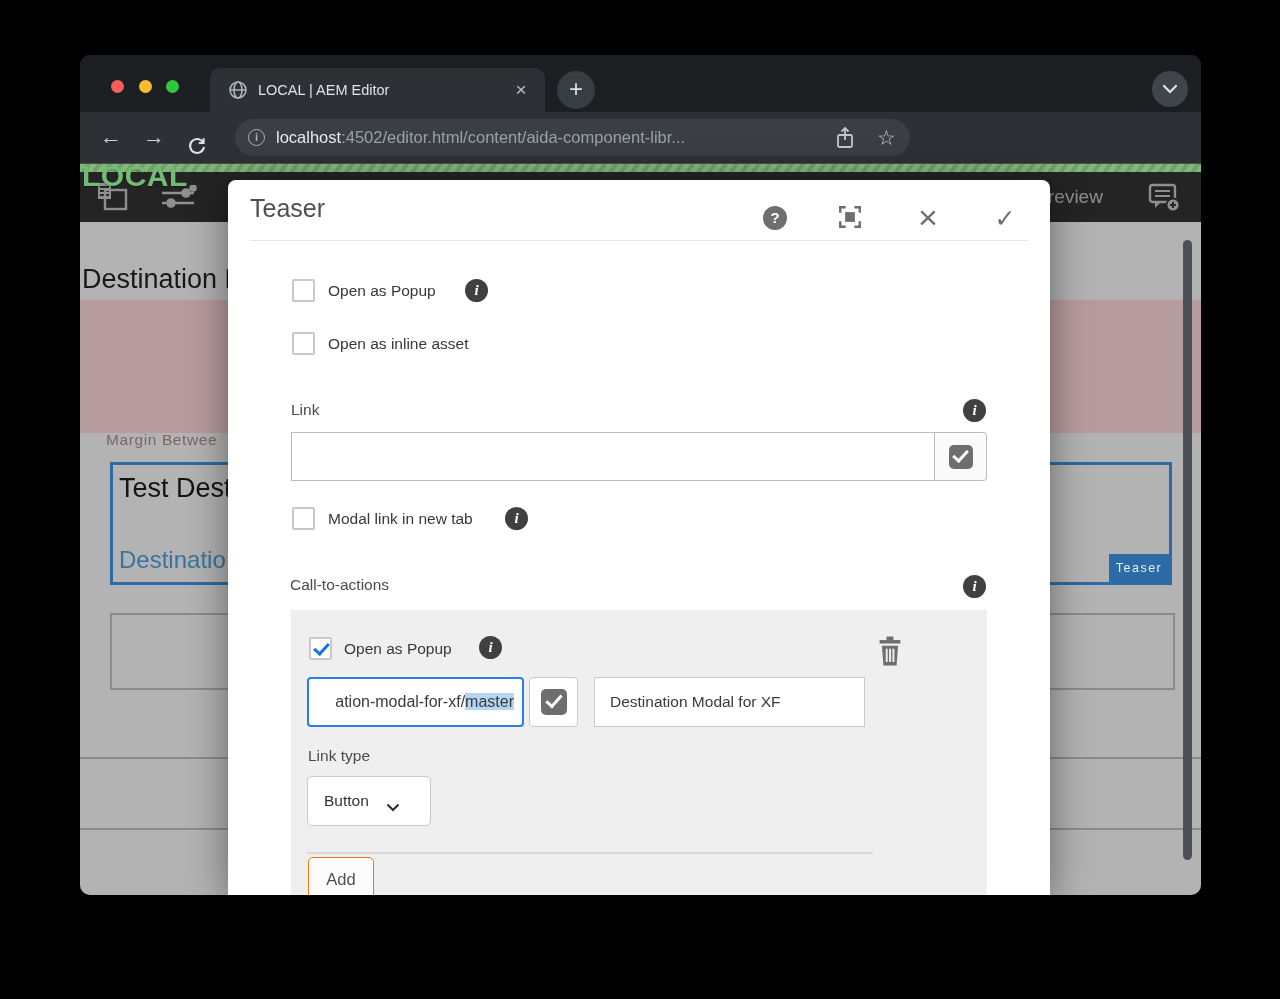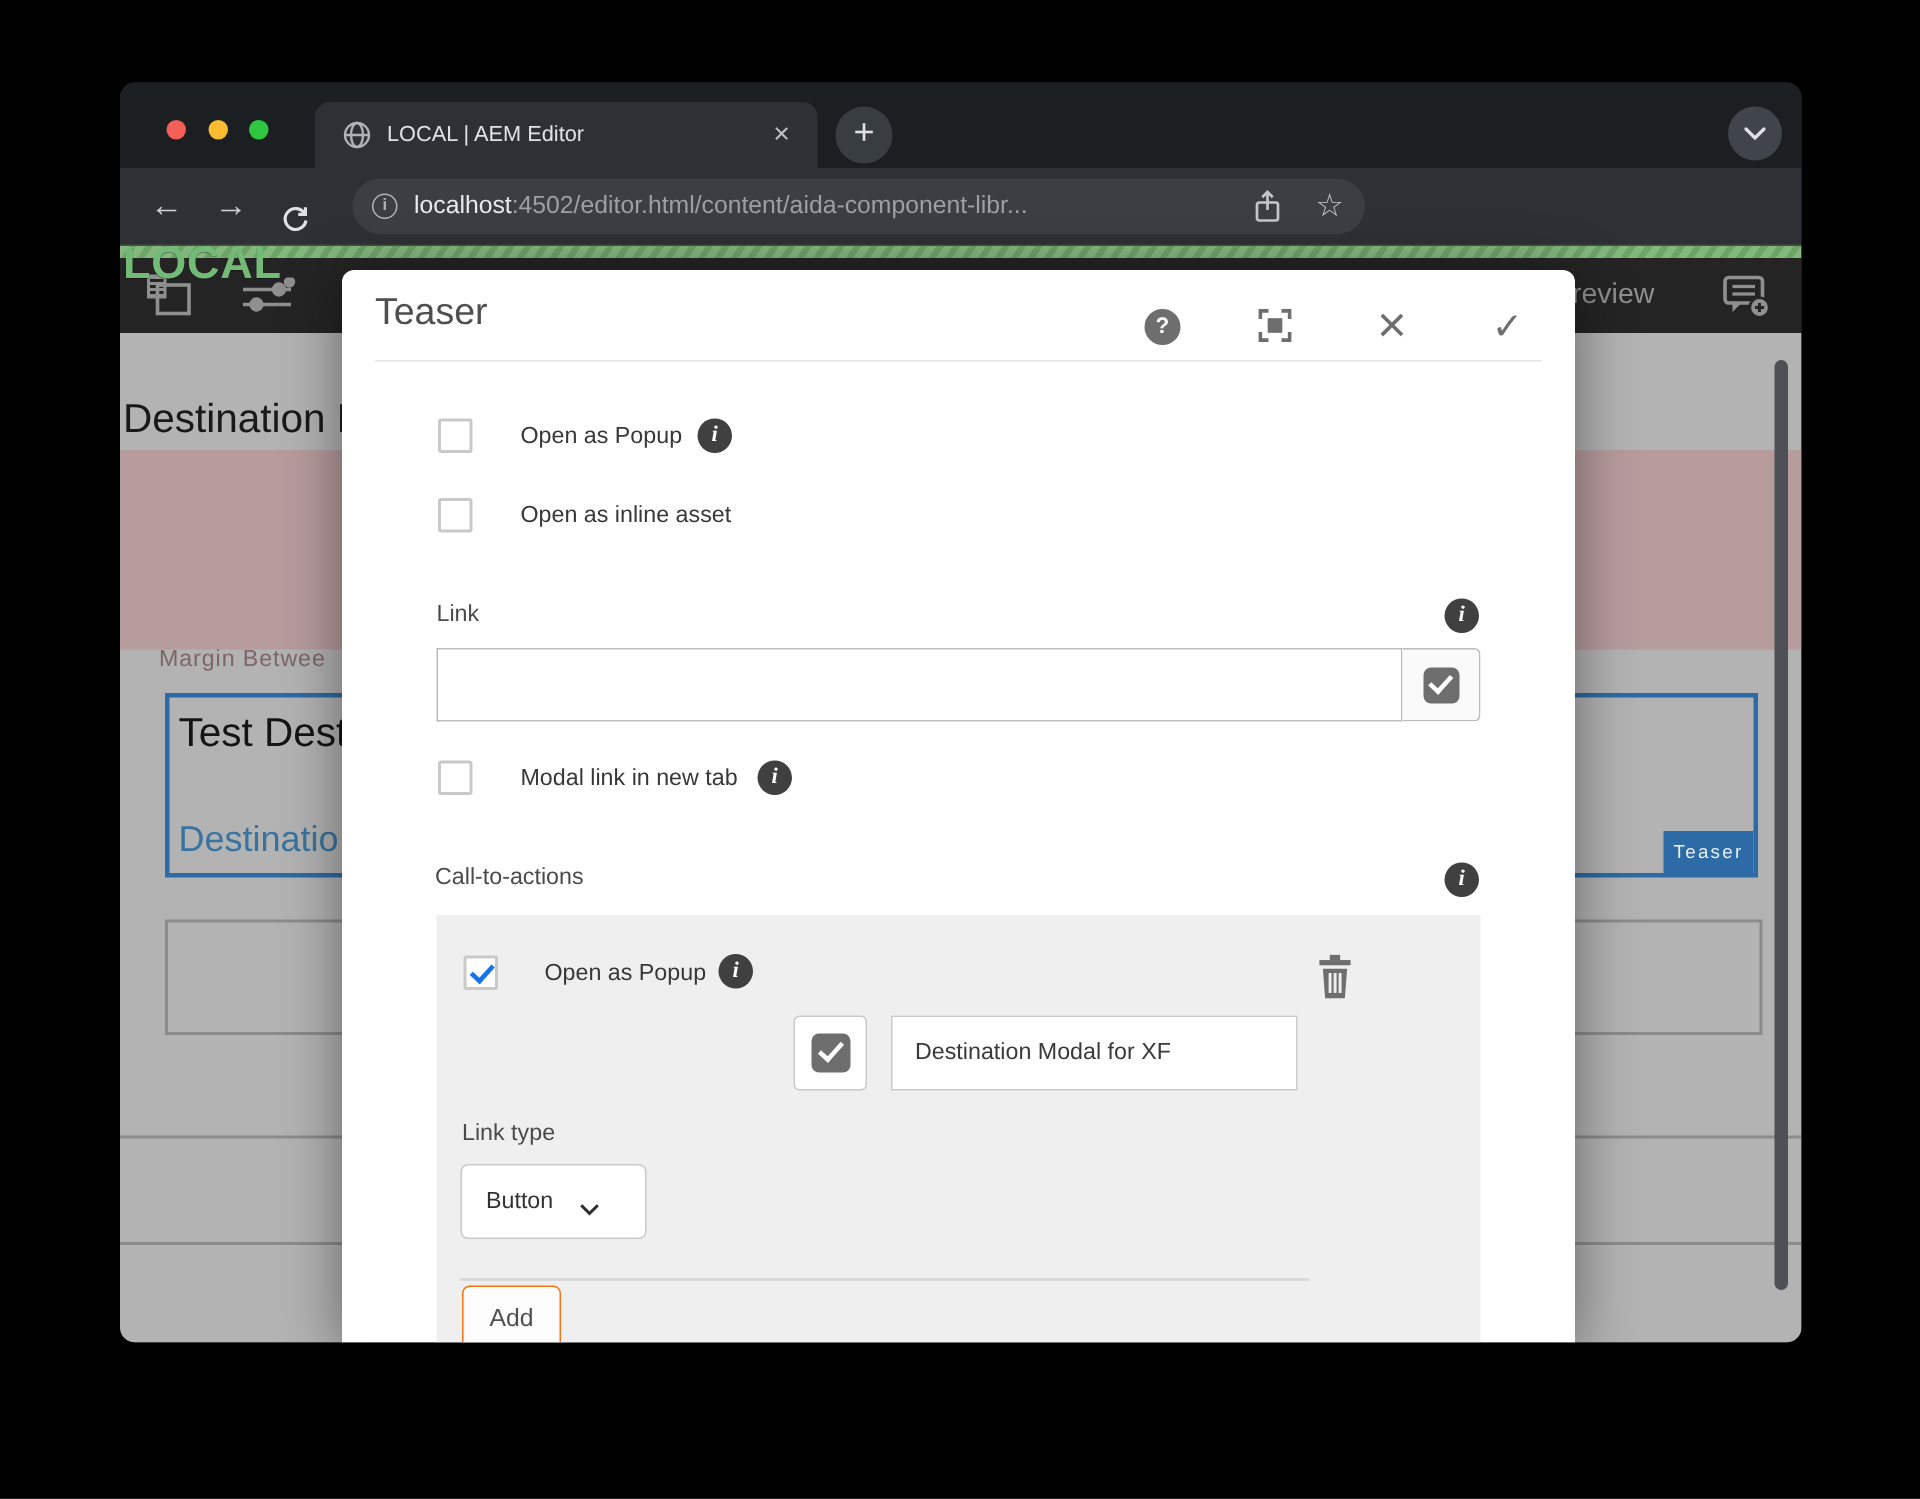--- a/index.html
+++ b/index.html
@@ -78,21 +78,21 @@
   .ic-help { left:535px; background:#6e6e6e; border-radius:50%; width:24px; height:24px; top:26px;
              color:#fff; font-size:15px; font-weight:700; text-align:center; line-height:24px; }
   .ic-full { left:609px; }
   .ic-close { left:686px; font-size:34px; font-weight:200; line-height:26px; text-align:center; }
   .ic-check { left:763px; font-size:25px; line-height:28px; text-align:center; }
   .dlg-divider { position:absolute; left:22px; top:60px; width:778px; height:1px; background:#e6e6e6; }
 
   .checkbox { position:absolute; width:23px; height:23px; background:#fff; border:2px solid #c9c9c9; border-radius:2px; }
   .checkbox.checked::after { content:""; position:absolute; left:3px; top:4px; width:12px; height:6px;
                              border-left:3px solid #1473e6; border-bottom:3px solid #1473e6; transform:rotate(-48deg); }
-  .cb-label { position:absolute; font-size:15.5px; color:#383838; line-height:23px; white-space:nowrap;margin-left:19px; }
+  .cb-label { position:absolute; font-size:15.5px; color:#383838; line-height:23px; white-space:nowrap; }
   .info-badge { position:absolute; width:23px; height:23px; border-radius:50%; background:#404040; color:#fff;
                 font-family:"Liberation Serif", serif; font-size:15px; font-weight:700; font-style:italic;
                 text-align:center; line-height:22px; }
   .fld-label { position:absolute; font-size:15.5px; color:#4b4b4b; white-space:nowrap; }
 
   .cb1 { left:64px; top:99px; }  .cb1-l { left:100px; top:99px; } .cb1-i { left:237px; top:99px; }
   .cb2 { left:64px; top:152px; } .cb2-l { left:100px; top:152px; }
   .link-lab { left:63px; top:221px;text-align:center; } .link-i { left:735px; top:219px; }
   .link-input { position:absolute; left:63px; top:252px; width:644px; height:49px; border:1px solid #bcbcbc;
                 background:#fff; outline:none; font-size:15.5px; padding:0 12px; color:#3a3a3a; border-radius:0; }
@@ -290,20 +290,23 @@
                 <path d="M5 8.5h14l-1.3 17H6.3z"></path>
               </g>
               <g fill="#efefef">
                 <rect x="8.3" y="11" width="1.7" height="11.5"></rect>
                 <rect x="11.2" y="11" width="1.7" height="11.5"></rect>
                 <rect x="14.1" y="11" width="1.7" height="11.5"></rect>
               </g>
             </svg>
         </span>
 
+        <div class="cta-link-input">
+          <span class="cta-link-text"><span>ation-modal-for-xf/</span><span class="sel">master</span></span>
+        </div>
         <div class="cta-check-btn">
           <span class="check-glyph g26"></span>
         </div>
         <input class="cta-text-input" value="Destination Modal for XF" style="">
 
         <span class="fld-label lt-lab">Link type</span>
         <div class="dropdown">
           <span class="dd-text">Button</span>
           <span class="dd-chev">
             <svg width="14" height="9" viewBox="0 0 14 9">

